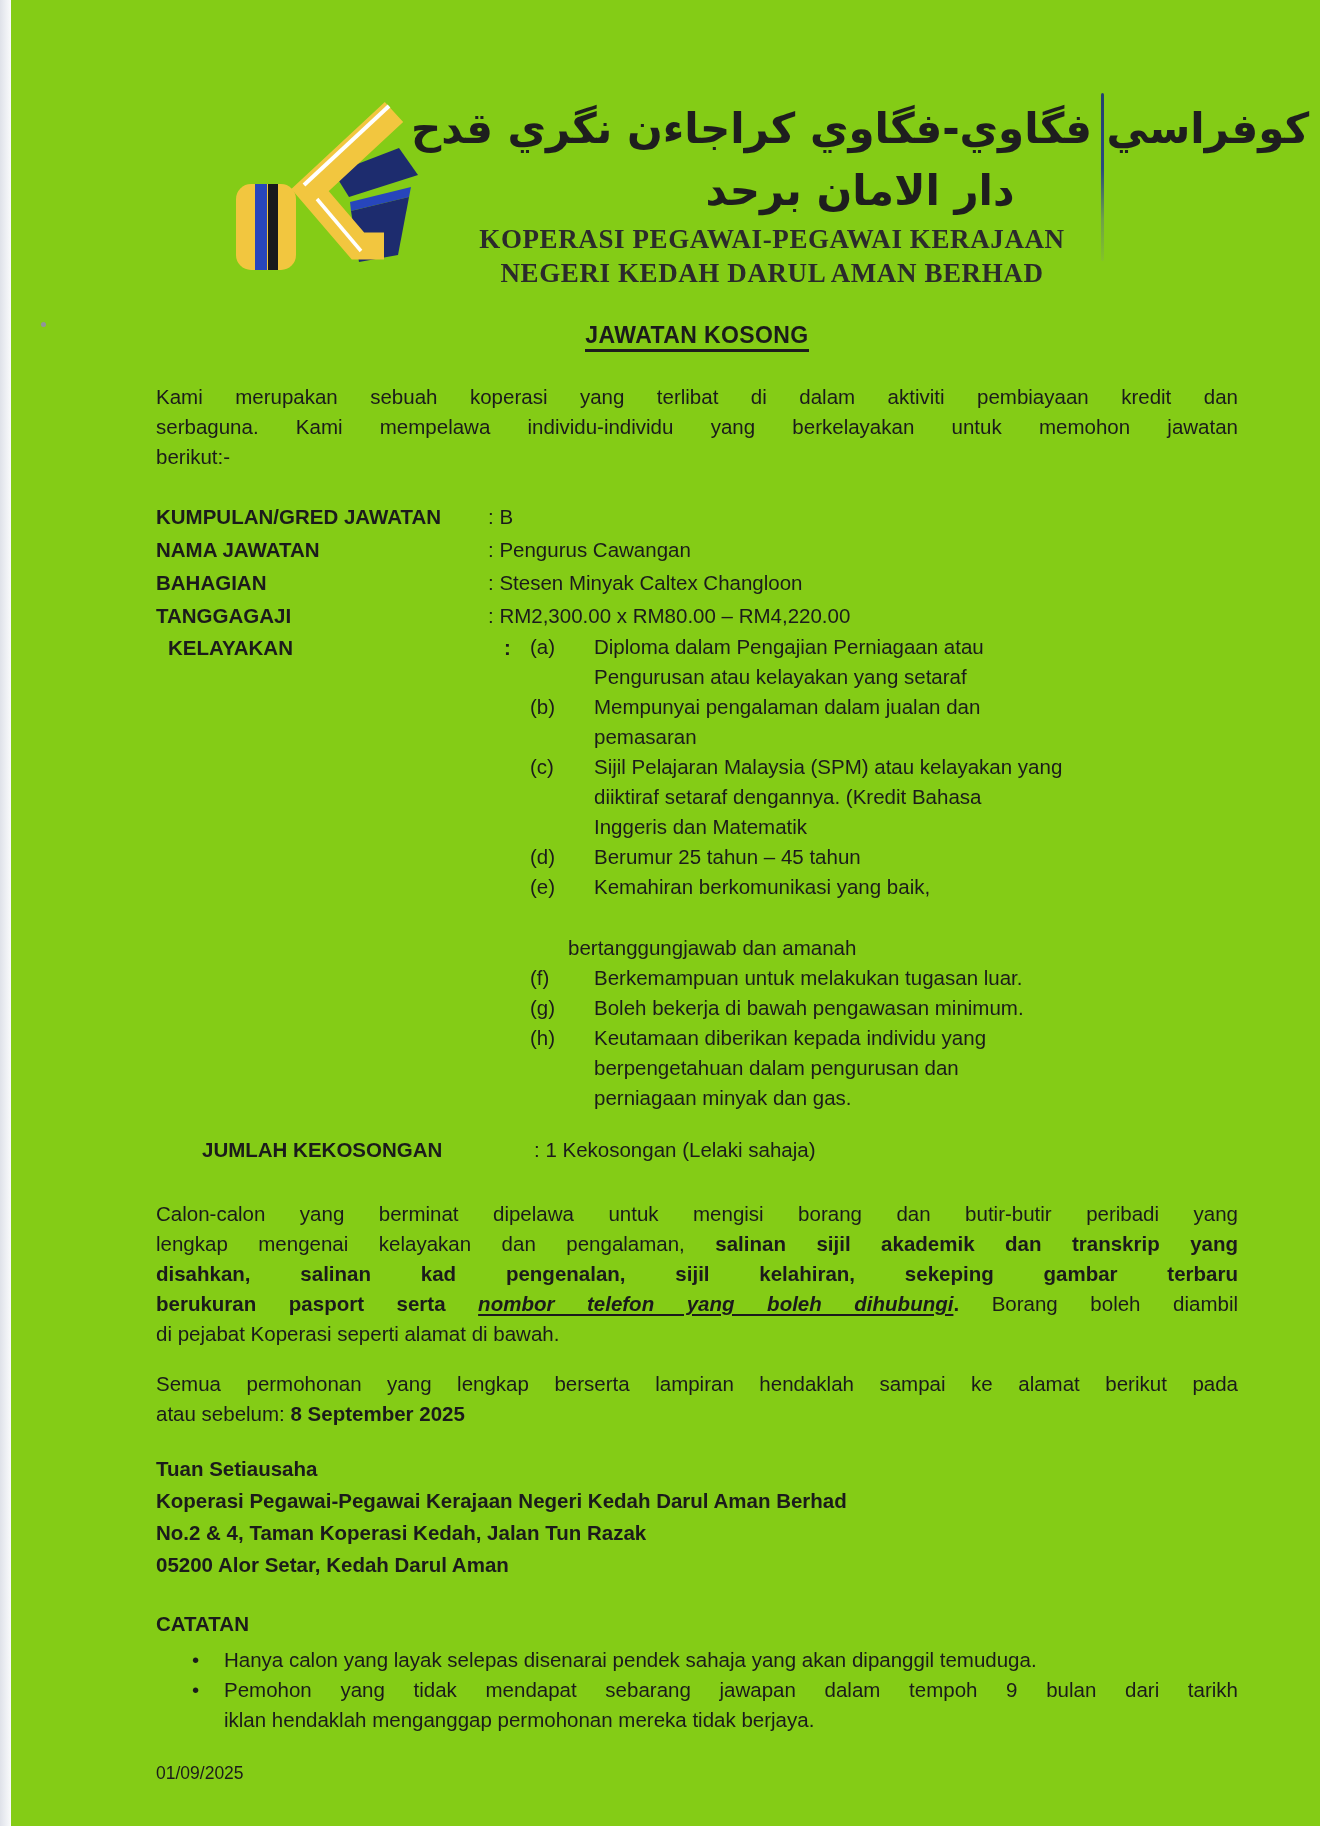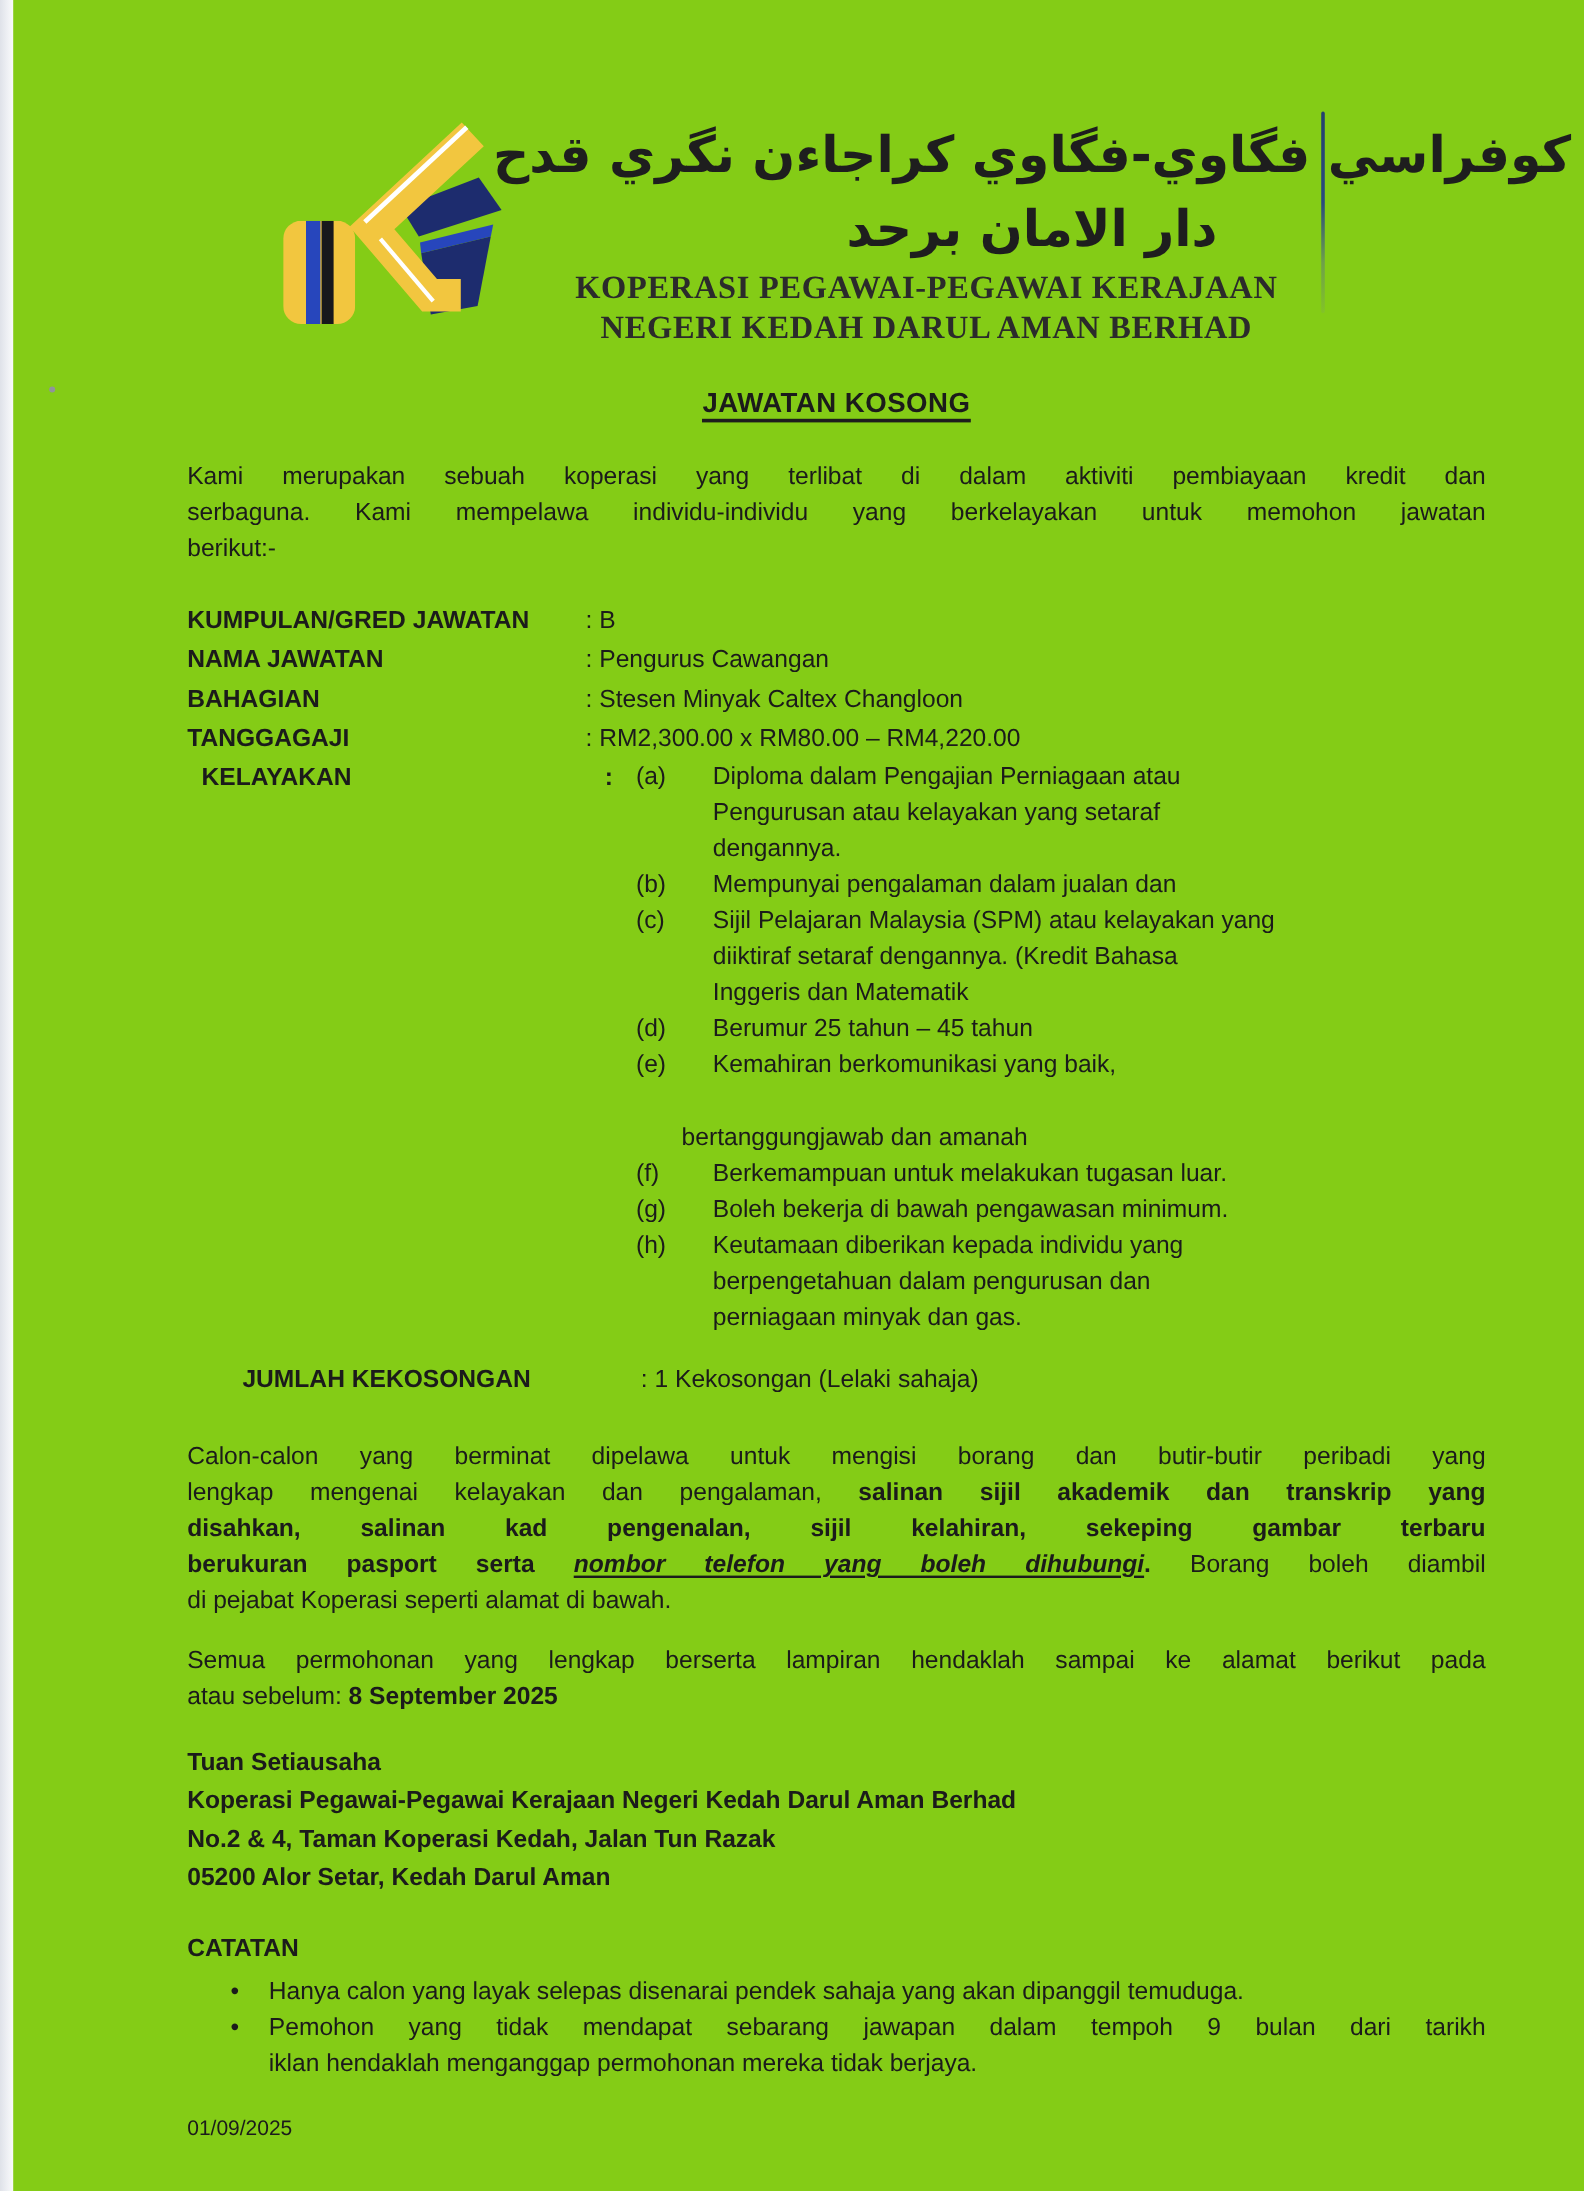--- a/index.html
+++ b/index.html
@@ -147,27 +147,27 @@
 
       <div class="k-wrap">
         <div class="k-label">KELAYAKAN</div>
         <div class="k-colon">:</div>
         <div>
             <div class="k-item">
               <div class="k-marker">(a)</div>
               <div>
                 <div class="k-line">Diploma dalam Pengajian Perniagaan atau</div>
                 <div class="k-line">Pengurusan atau kelayakan yang setaraf</div>
-                <div class="k-line">dengannya.</div>
               </div>
             </div>
             <div class="k-item">
               <div class="k-marker">(b)</div>
               <div>
                 <div class="k-line">Mempunyai pengalaman dalam jualan dan</div>
+                <div class="k-line">pemasaran</div>
               </div>
             </div>
             <div class="k-item">
               <div class="k-marker">(c)</div>
               <div>
                 <div class="k-line">Sijil Pelajaran Malaysia (SPM) atau kelayakan yang</div>
                 <div class="k-line">diiktiraf setaraf dengannya. (Kredit Bahasa</div>
                 <div class="k-line">Inggeris dan Matematik</div>
               </div>
             </div>

